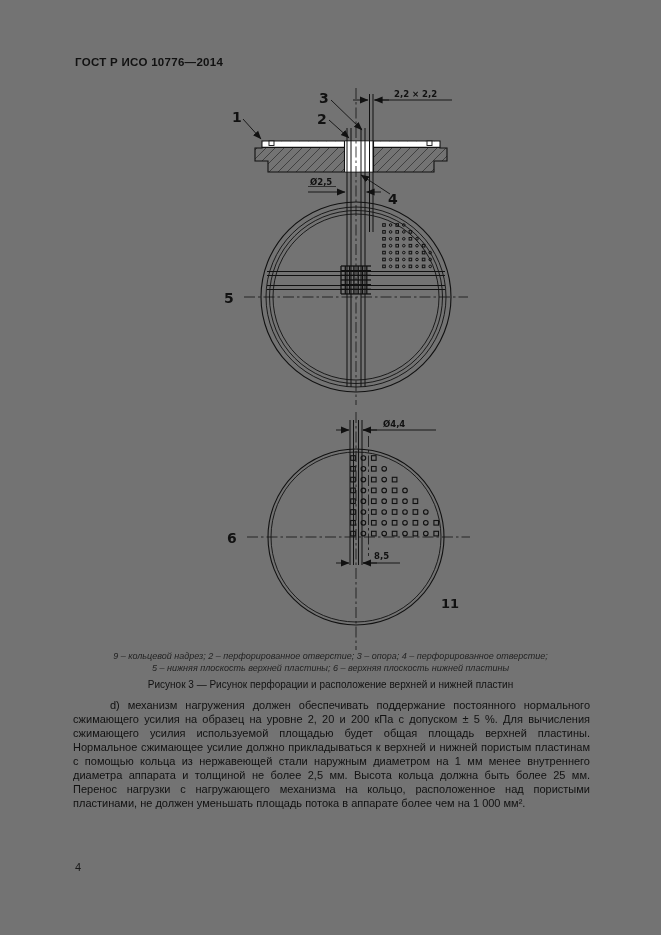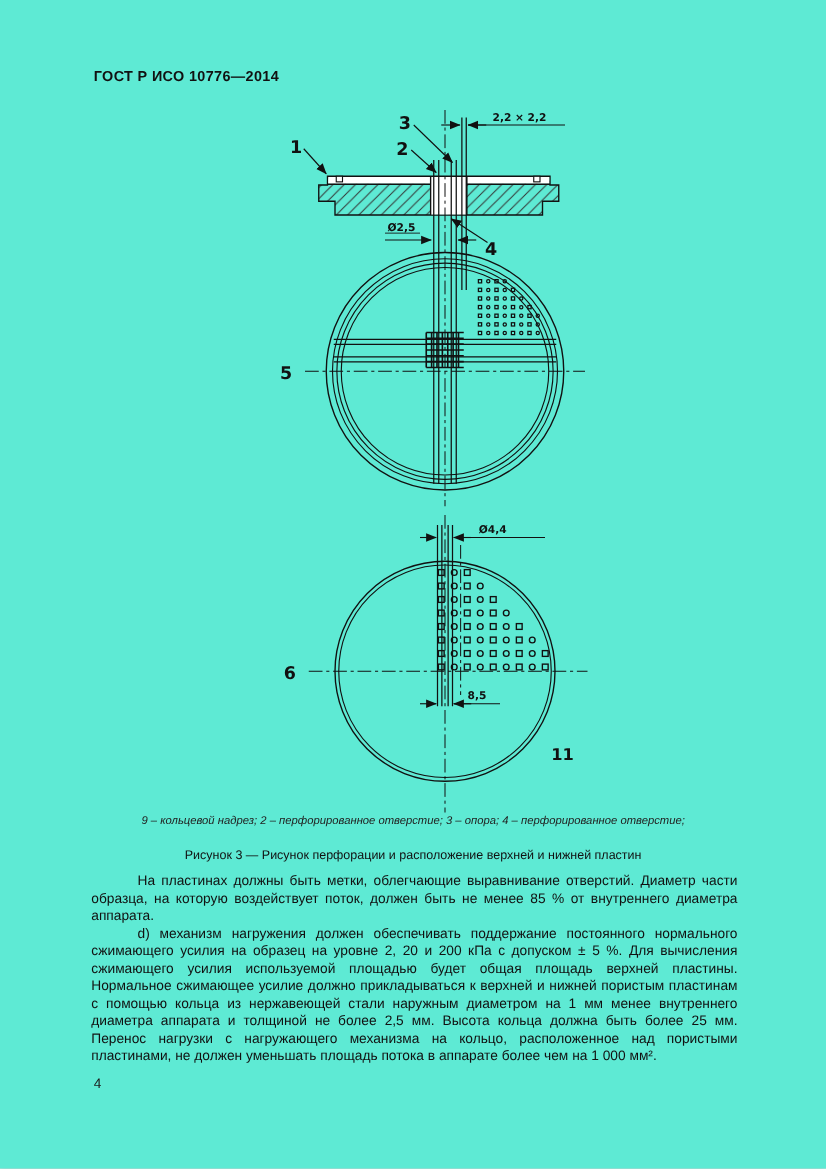--- a/index.html
+++ b/index.html
@@ -1,18 +1,18 @@
 <!DOCTYPE html>
 <html><head>
 <meta charset="utf-8">
 <style>
   html,body { margin:0; padding:0; background:#e8e8e8; }
   .page {
     position:relative; width:661px; height:935px; margin:0 auto;
-    background:#5eead4; overflow:hidden;
+    background:#737373; overflow:hidden;
     font-family:"Liberation Sans", sans-serif; color:#1a1a1a;
     box-shadow:0 0 4px rgba(0,0,0,.25);
   }
   .doc-header {
     position:absolute; left:75px; top:56px;
     font-size:11.5px; font-weight:bold; letter-spacing:.3px; color:#111;
   }
   svg.drawing { position:absolute; left:0; top:0; }
   .co   { font-family:"DejaVu Sans", sans-serif; font-weight:bold; font-size:14px; fill:#111; }
   .co2  { font-family:"DejaVu Sans", sans-serif; font-weight:bold; font-size:13px; fill:#111; }
@@ -266,23 +266,23 @@
       <line x1="363" y1="563" x2="400" y2="563"></line>
       <text class="dim" x="374" y="559" stroke="none">8,5</text>
     </g>
 
     <text class="co" x="227" y="543">6</text>
     <text class="co2" x="441" y="608">11</text>
   </svg>
 
   <div class="legend">
     <div>9 – кольцевой надрез; 2 – перфорированное отверстие; 3 – опора; 4 – перфорированное отверстие;</div>
+    <div>5 – нижняя плоскость верхней пластины; 6 – верхняя плоскость нижней пластины</div>
   </div>
 
   <div class="fig-caption">Рисунок 3 — Рисунок перфорации и расположение верхней и нижней пластин</div>
 
   <div class="body-text">
-    <p>На пластинах должны быть метки, облегчающие выравнивание отверстий. Диаметр части образца, на которую воздействует поток, должен быть не менее 85 % от внутреннего диаметра аппарата.</p>
     <p>d) механизм нагружения должен обеспечивать поддержание постоянного нормального сжимающего усилия на образец на уровне 2, 20 и 200 кПа с допуском ± 5 %. Для вычисления сжимающего усилия используемой площадью будет общая площадь верхней пластины. Нормальное сжимающее усилие должно прикладываться к верхней и нижней пористым пластинам с помощью кольца из нержавеющей стали наружным диаметром на 1 мм менее внутреннего диаметра аппарата и толщиной не более 2,5 мм. Высота кольца должна быть более 25 мм. Перенос нагрузки с нагружающего механизма на кольцо, расположенное над пористыми пластинами, не должен уменьшать площадь потока в аппарате более чем на 1 000 мм².</p>
   </div>
 
   <div class="page-num">4</div>
 </div>
 
 </body></html>

